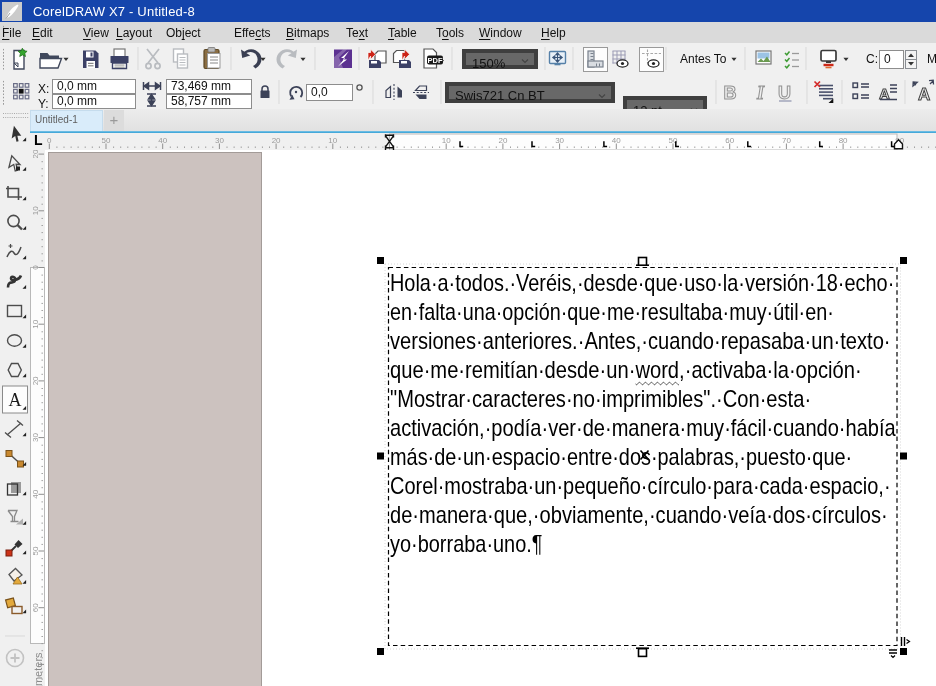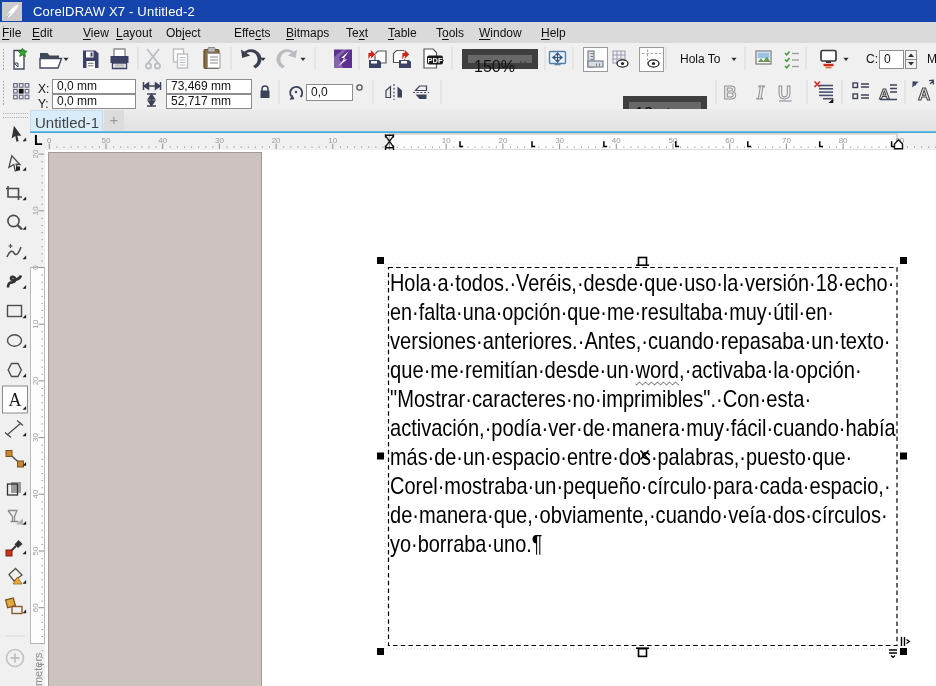--- a/index.html
+++ b/index.html
@@ -7,26 +7,26 @@
 #title{left:0;top:0;width:936px;height:22px;background:#1545ac;color:#fff;font-size:13px}
 #title .txt{position:absolute;left:33px;top:3.5px;letter-spacing:0.2px}
 #titleicon{position:absolute;left:2px;top:1.5px;width:20px;height:19px}
 #menubar{left:0;top:22px;width:936px;height:21px;background:#dadada;font-size:12px;color:#111}
 .mi{position:absolute;top:4px}
 .mi u{text-decoration:underline;text-underline-offset:2px}
 #tb1{left:0;top:43px;width:936px;height:32px;background:#f0f0f0}
 #tb2{left:0;top:75px;width:936px;height:34px;background:#f0f0f0}
 .grip{position:absolute;left:1.5px;width:3px;background-image:radial-gradient(circle,#9a9a9a 40%,transparent 45%);background-size:3px 3.2px}
 .field{position:absolute;background:#fff;border:1px solid #898d92;font-size:12px;color:#111;padding:0 0 0 4px;line-height:13px}
-.combo{position:absolute;background:#ef4444;border:6px solid #0c4a6e;font-size:16px;color:#111}
+.combo{position:absolute;background:#ef4444;border:4px solid #0c4a6e;font-size:13px;color:#111}
 .combo .tx{position:absolute;left:6px;top:2.5px}
 .combo .chev{position:absolute;right:5px;top:4px;width:8px;height:8px}
 .lbl{position:absolute;font-size:12px;color:#111}
 #tabrow{left:0;top:109px;width:936px;height:24px;background:linear-gradient(#ececec,#e0e0e0)}
-#tab1{position:absolute;left:30px;top:0.5px;width:73px;height:21.5px;background:#d9ecfa;border:1px solid #c5dced;border-bottom:none;font-size:15px;color:#6d28d9;padding:3.5px 0 0 4px}
+#tab1{position:absolute;left:30px;top:0.5px;width:73px;height:21.5px;background:#d9ecfa;border:1px solid #c5dced;border-bottom:none;font-size:10px;color:#0f766e;padding:3.5px 0 0 4px}
 #tabplus{position:absolute;left:104px;top:0.5px;width:20px;height:21.5px;background:#dcdcdc;color:#9a9a9a;font-size:15px;text-align:center;line-height:20px}
 #cyan{position:absolute;left:30px;top:21.5px;width:906px;height:2px;background:linear-gradient(#7cc5e8,#339fd4)}
 #cornerL{left:32px;top:133px;width:14px;height:16px;font-size:14px;font-weight:bold;color:#000;padding-left:2px;line-height:15px}
 #hruler{left:30px;top:133px;width:906px;height:17px}
 #hruler svg,#vruler svg,#toolbox svg{position:absolute;left:0;top:0}
 #hrline{left:30px;top:149.5px;width:906px;height:1px;background:#9a9a9a}
 #vruler{left:30px;top:150px;width:15px;height:536px}
 #vrline{left:44.5px;top:150px;width:1px;height:536px;background:#9a9a9a}
 #toolbox{left:0;top:109px;width:30px;height:577px}
 #canvas{left:45px;top:150px;width:891px;height:536px;background:#fff;overflow:hidden}
@@ -38,21 +38,21 @@
 #menubar,.lbl,.field,.combo,#tabplus,#title .txt,#cornerL,#tab1 span{filter:grayscale(1)}
 svg text{filter:grayscale(1)}
 </style></head>
 <body>
 <div class="abs" id="title">
   <svg id="titleicon" viewBox="0 0 20 19">
       <rect width="20" height="19" fill="#cbcbcb"></rect>
       <path d="M15.5 2.5 C10 5.5 6 10 4 16.5 C9.5 14.5 13.5 9 16.5 3.5 Z" fill="#ffffff"></path>
       <path d="M4 16.5 L8 11" stroke="#8a8a8a" stroke-width="0.8"></path>
     </svg>
-  <span class="txt">CorelDRAW X7 - Untitled-2</span>
+  <span class="txt">CorelDRAW X7 - Untitled-8</span>
 </div>
 <div class="abs" id="menubar">
     <div class="grip" style="top:3px;height:15px"></div>
     <span class="mi" style="left:2px"><u>F</u>ile</span>
     <span class="mi" style="left:32px"><u>E</u>dit</span>
     <span class="mi" style="left:83px"><u>V</u>iew</span>
     <span class="mi" style="left:116px"><u>L</u>ayout</span>
     <span class="mi" style="left:166px">Ob<u>j</u>ect</span>
     <span class="mi" style="left:234px">Effe<u>c</u>ts</span>
     <span class="mi" style="left:286px"><u>B</u>itmaps</span>
@@ -180,21 +180,21 @@
       <path d="M823.5 22 h10" stroke="#cc2818" stroke-width="2.4"></path>
       <path d="M825.5 24.5 h6" stroke="#e06a30" stroke-width="1.6"></path>
       <path d="M843.4 14.7 h5.2 l-2.6 3.2 z" fill="#333"></path>
     </svg>
   <div class="combo" style="left:462px;top:6px;width:76px;height:20px">
       <span class="tx">150%</span>
     <svg class="chev" viewBox="0 0 8 8">
         <path d="M1 2.5 L4 5.5 L7 2.5" fill="none" stroke="#444" stroke-width="1.2"></path>
       </svg>
     </div>
-  <div class="lbl" style="left:680px;top:9px">Hola To</div>
+  <div class="lbl" style="left:680px;top:9px">Antes To</div>
   <div class="lbl" style="left:866px;top:9px">C:</div>
   <div class="field" style="left:879px;top:6.5px;width:25px;height:19px;padding-top:2.5px">0</div>
   <svg class="abs" style="left:904.5px;top:6.5px" width="12" height="19">
       <rect x="0.5" y="0.5" width="11" height="18" fill="#f3f3f3" stroke="#898d92"></rect>
       <line x1="0.5" y1="9.5" x2="11.5" y2="9.5" stroke="#898d92"></line>
       <path d="M3 7 l3 -3.6 3 3.6 z" fill="#333"></path>
       <path d="M3 12 l3 3.6 3 -3.6 z" fill="#333"></path>
     </svg>
   <div class="lbl" style="left:927px;top:9px">M</div>
 </div>
@@ -282,22 +282,28 @@
         <path d="M916 10 l-2.5 -2.5 M913 11 l0.2 -4 4 0.2 z" fill="none"></path>
         <path d="M913.5 7.5 l2 2"></path>
       </g>
       <path d="M930 9 l3 -3 M933.5 9.5 l-0.3 -4.3 -4.2 0.4" stroke="#3c4258" stroke-width="1.3" fill="none"></path>
     </svg>
   <div class="lbl" style="left:38px;top:6.5px">X:</div>
   <div class="lbl" style="left:38px;top:21.5px">Y:</div>
   <div class="field" style="left:52px;top:3.5px;width:84px;height:15px;padding-top:0.5px">0,0 mm</div>
   <div class="field" style="left:52px;top:18.5px;width:84px;height:15px;padding-top:0.5px">0,0 mm</div>
   <div class="field" style="left:166px;top:3.5px;width:86px;height:15px;padding-top:0.5px">73,469 mm</div>
-  <div class="field" style="left:166px;top:18.5px;width:86px;height:15px;padding-top:0.5px">52,717 mm</div>
+  <div class="field" style="left:166px;top:18.5px;width:86px;height:15px;padding-top:0.5px">58,757 mm</div>
   <div class="field" style="left:306px;top:8.5px;width:47px;height:17px;padding-top:1.5px">0,0</div>
+  <div class="combo" style="left:445px;top:6.5px;width:170px;height:21px">
+      <span class="tx">Swis721 Cn BT</span>
+    <svg class="chev" style="top:6px" viewBox="0 0 8 8">
+        <path d="M1 2.5 L4 5.5 L7 2.5" fill="none" stroke="#444" stroke-width="1.2"></path>
+      </svg>
+    </div>
   <div class="combo" style="left:623px;top:21px;width:84px;height:23px">
       <span class="tx">12 pt</span>
     <svg class="chev" style="top:6px" viewBox="0 0 8 8">
         <path d="M1 2.5 L4 5.5 L7 2.5" fill="none" stroke="#444" stroke-width="1.2"></path>
       </svg>
     </div>
 </div>
 <div class="abs" id="tabrow">
   <div id="tab1"><span>Untitled-1</span></div>
   <div id="tabplus">+</div>

